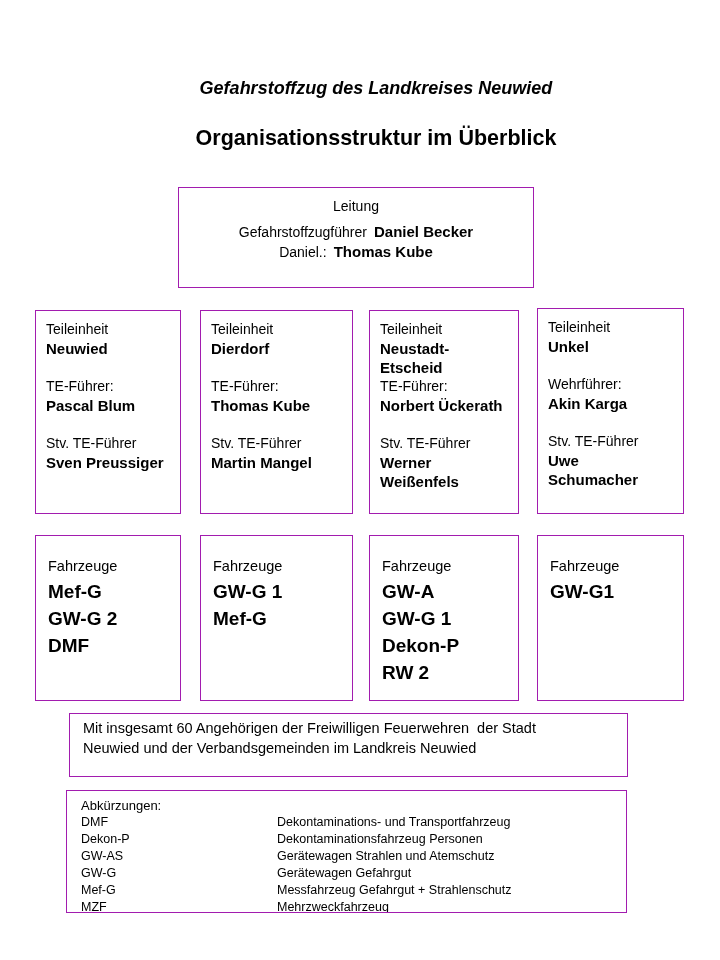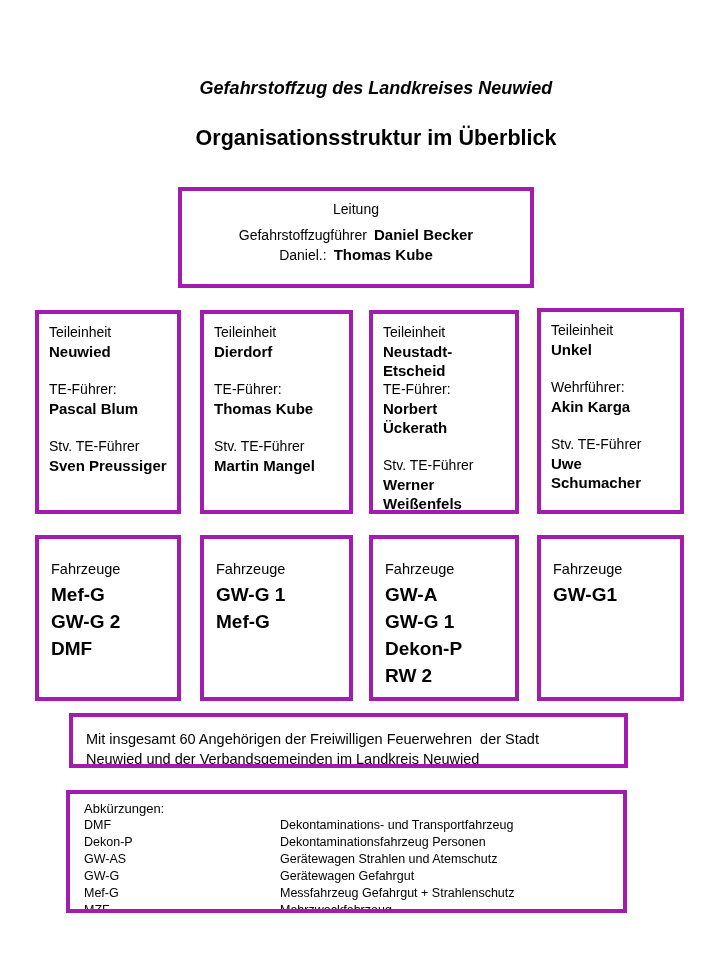--- a/index.html
+++ b/index.html
@@ -5,21 +5,21 @@
   html,body{margin:0;padding:0;}
   body{
     width:720px;height:960px;background:#ffffff;color:#000;
     font-family:"Liberation Sans","DejaVu Sans",sans-serif;
     position:relative;overflow:hidden;
   }
   .titles{position:absolute;left:32px;width:688px;text-align:center;}
   #title{top:78px;position:absolute;left:0;width:100%;font-size:18px;font-weight:bold;font-style:italic;}
   #subtitle{top:126px;position:absolute;left:0;width:100%;font-size:21.5px;font-weight:bold;}
 
-  .box{position:absolute;border:4px solid #a21caf;background:#fff;box-sizing:border-box;}
+  .box{position:absolute;border:1px solid #a21caf;background:#fff;box-sizing:border-box;}
 
   
   .leitung{left:178px;top:187px;width:356px;height:101px;text-align:center;padding-top:9px;font-size:14px;}
   .l-head{line-height:18px;margin-bottom:7px;}
   .l-line{line-height:19px;}
   .l-line .lbl{font-weight:normal;}
   .l-line .nm{font-weight:bold;font-size:15px;margin-left:7px;}
 
   
   .unit{top:310px;height:204px;padding:9px 10px;font-size:14px;line-height:19px;overflow:hidden;}
@@ -37,21 +37,21 @@
   
   .veh{top:535px;height:166px;padding:21px 12px 0 12px;overflow:hidden;}
   .v1{left:35px;width:146px;}
   .v2{left:200px;width:153px;}
   .v3{left:369px;width:150px;}
   .v4{left:537px;width:147px;}
   .vlab{font-size:14.5px;line-height:18px;margin-bottom:3px;}
   .vitem{font-size:19px;font-weight:bold;line-height:27px;}
 
   
-  .summary{left:69px;top:713px;width:559px;height:55px;padding:12px 13px;font-size:14.5px;line-height:20px;white-space:pre-wrap;overflow:hidden;}
+  .summary{left:69px;top:713px;width:559px;height:64px;padding:4px 13px;font-size:14.5px;line-height:20px;white-space:pre-wrap;overflow:hidden;}
 
   
   .abbr{left:66px;top:790px;width:561px;height:123px;padding:6px 14px;font-size:12.5px;line-height:17px;overflow:hidden;}
   .ahead{font-weight:normal;font-size:13px;}
   .arow{display:flex;}
   .akey{width:196px;flex:0 0 196px;}
   .aval{flex:1;}
 </style>
 </head>
 <body>

